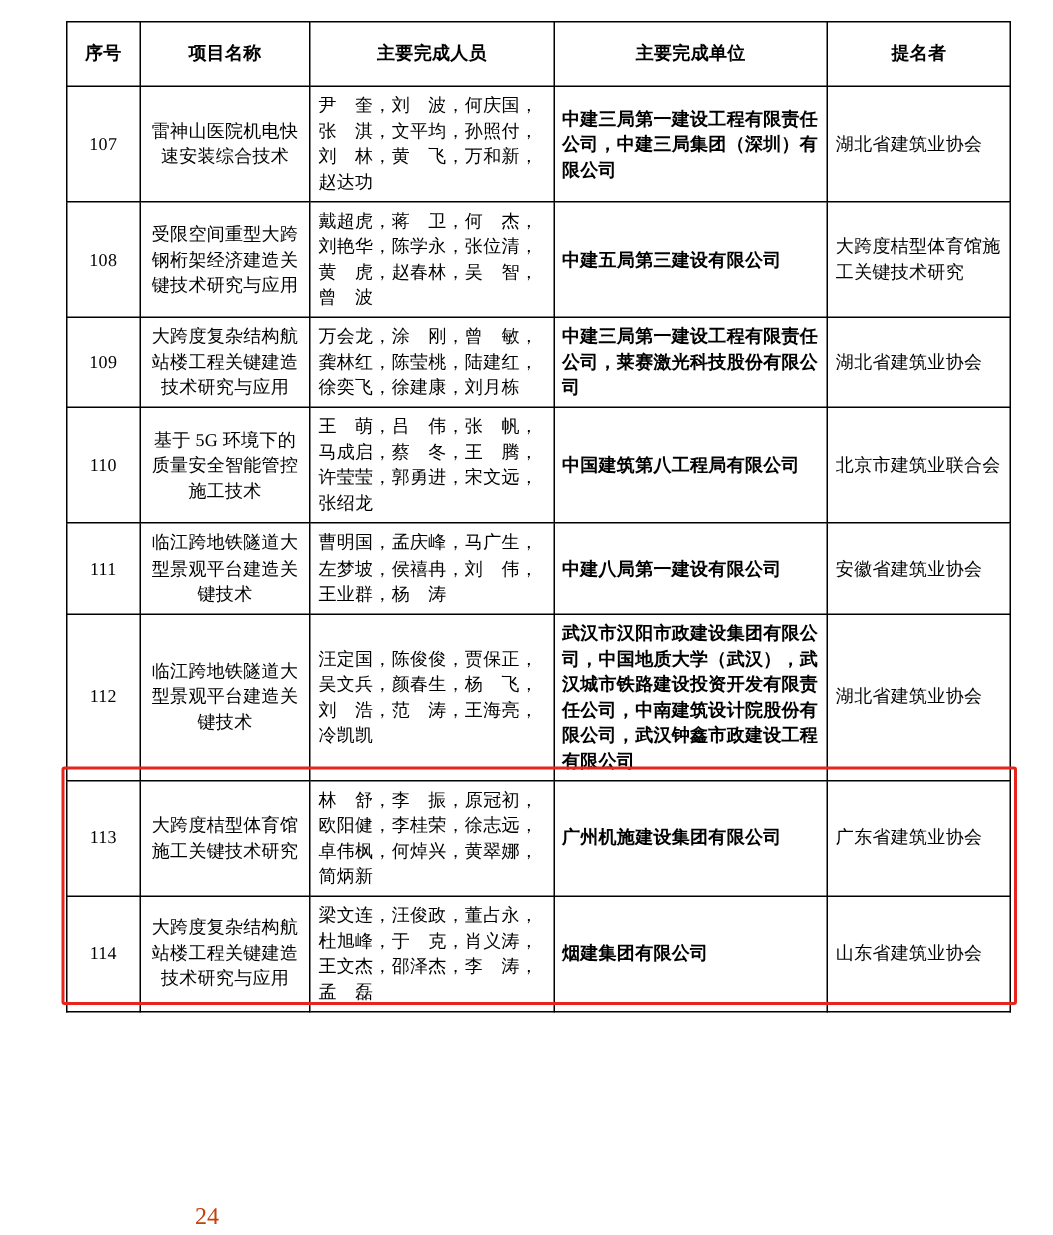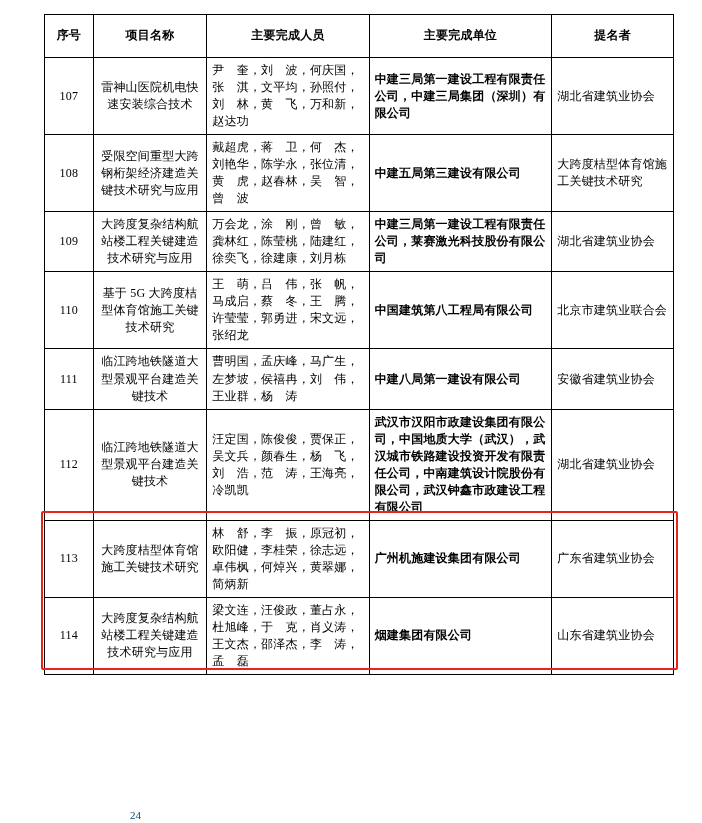--- a/index.html
+++ b/index.html
@@ -80,22 +80,22 @@
     position: absolute;
     border: 2.5px solid #e8251c;
     pointer-events: none;
     box-sizing: border-box;
     border-radius: 2px;
   }
   .page-number {
     position: absolute;
     left: 130px;
     bottom: 2px;
-    font-size: 11px;
-    color: #0c4a6e;
+    font-size: 16px;
+    color: #c2410c;
   }
 </style>
 </head>
 <body>
 
 <div class="page">
 
   <table class="award-table">
     <colgroup>
       <col class="col-no">
@@ -130,21 +130,21 @@
       </tr>
       <tr>
         <td class="cell-no">109</td>
         <td class="cell-name">大跨度复杂结构航站楼工程关键建造技术研究与应用</td>
         <td class="cell-ppl">万会龙，涂　刚，曾　敏，龚林红，陈莹桃，陆建红，徐奕飞，徐建康，刘月栋</td>
         <td class="cell-unit">中建三局第一建设工程有限责任公司，莱赛激光科技股份有限公司</td>
         <td class="cell-nom">湖北省建筑业协会</td>
       </tr>
       <tr>
         <td class="cell-no">110</td>
-        <td class="cell-name">基于 5G 大跨度桔型体育馆施工关键技术研究</td>
+        <td class="cell-name">基于 5G 环境下的质量安全智能管控施工技术</td>
         <td class="cell-ppl">王　萌，吕　伟，张　帆，马成启，蔡　冬，王　腾，许莹莹，郭勇进，宋文远，张绍龙</td>
         <td class="cell-unit">中国建筑第八工程局有限公司</td>
         <td class="cell-nom">北京市建筑业联合会</td>
       </tr>
       <tr>
         <td class="cell-no">111</td>
         <td class="cell-name">临江跨地铁隧道大型景观平台建造关键技术</td>
         <td class="cell-ppl">曹明国，孟庆峰，马广生，左梦坡，侯禧冉，刘　伟，王业群，杨　涛</td>
         <td class="cell-unit">中建八局第一建设有限公司</td>
         <td class="cell-nom">安徽省建筑业协会</td>

